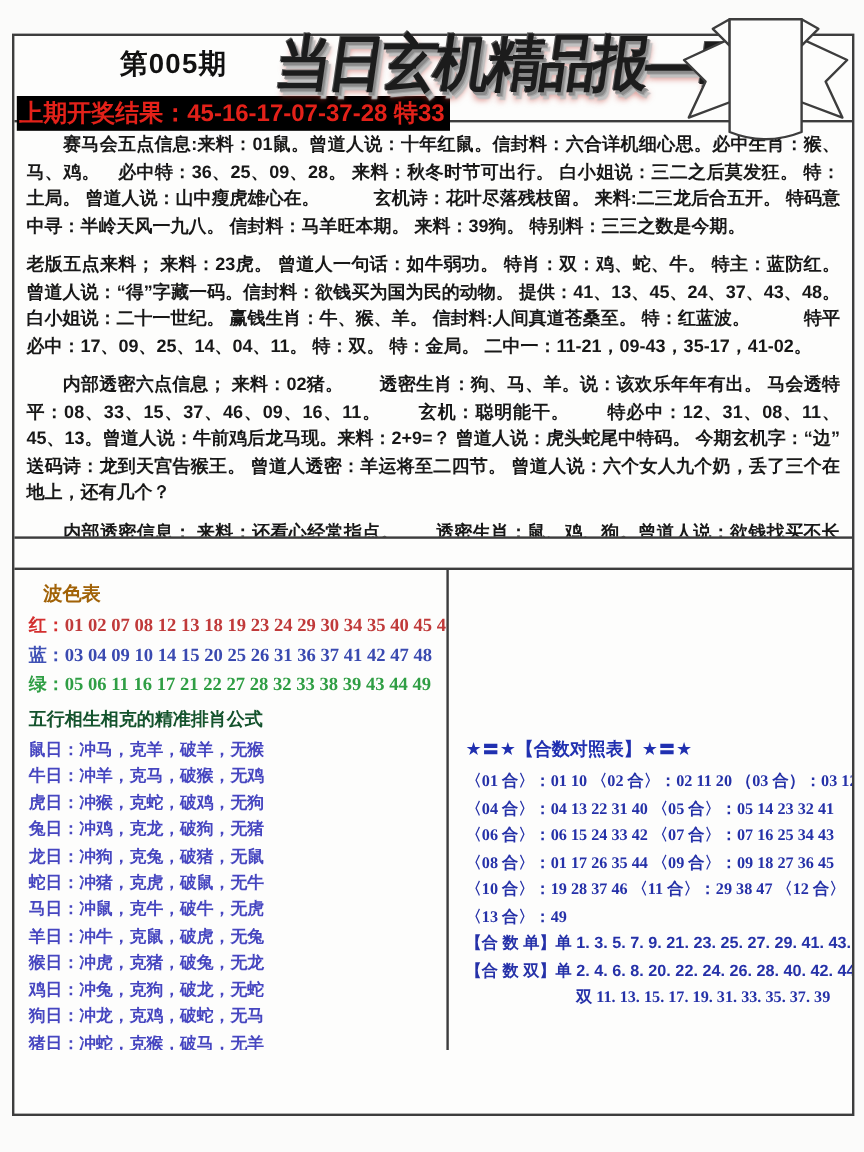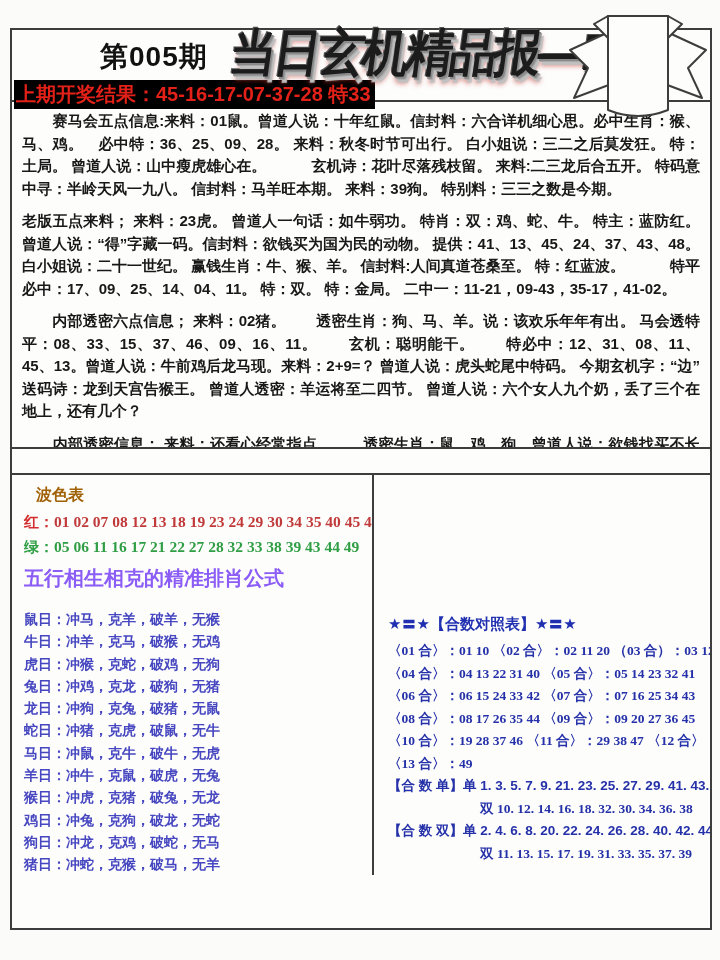--- a/index.html
+++ b/index.html
@@ -15,21 +15,21 @@
     position:absolute; left:10px; top:28px; width:702px; height:902px;
     border:2px solid #3d3d3d;
     background:#fdfdfc;
   }
   
   .header-band {
     position:relative; height:72px; border-bottom:2px solid #3d3d3d;
   }
   .issue {
     position:absolute; left:88px; top:8px;
-    font-size:28px; font-weight:bold; letter-spacing:1px; color:#111;
+    font-size:23px; font-weight:bold; letter-spacing:1px; color:#111;
   }
   .last-result {
     position:absolute; left:2px; top:50px; white-space:nowrap;
     font-size:20px; font-weight:bold; color:#e32119; background:#000000;
     padding:1px 4px 1px 2px;
   }
   .title3d {
     position:absolute; left:218px; top:-8px; width:380px; z-index:5;
     font-size:47px; font-weight:bold; white-space:nowrap;
     letter-spacing:-3px; transform:skewX(-8deg) scaleY(1.08);
@@ -65,21 +65,21 @@
   }
   .right-col { flex:1; padding:140px 6px 0 14px; overflow:hidden; }
 
   .wave-title { font-size:16px; font-weight:bold; color:#a16207; margin:2px 0 4px 12px; }
   .wave-row { font-size:15px; font-weight:bold; line-height:24.5px; white-space:nowrap; }
   .wave-row .nums { font-family:"Liberation Serif","DejaVu Serif",serif; font-size:15.5px; }
   .wave-red   { color:#c03a3a; }  .wave-red .lbl{ color:#d32f2f; }
   .wave-blue  { color:#3a4ab0; }  .wave-blue .lbl{ color:#3f51b5; }
   .wave-green { color:#2f9e44; }  .wave-green .lbl{ color:#2f9e44; }
 
-  .formula-title { font-size:20px; font-weight:bold; color:#8b5cf6; margin:6px 0 16px 0; }
+  .formula-title { font-size:15px; font-weight:bold; color:#14532d; margin:6px 0 4px 0; }
   .zodiac-row { font-size:14px; font-weight:bold; color:#4646c0; line-height:22.3px; white-space:nowrap; }
 
   .he-header { font-size:15px; font-weight:bold; color:#2030b0; margin-bottom:6px; white-space:nowrap; }
   .he-row {
     font-size:13.5px; font-weight:bold; color:#2531a8; line-height:22.5px;
     font-family:"Liberation Serif","DejaVu Serif",serif; white-space:nowrap;
   }
   .he-row.cjk { font-family:"Liberation Sans",sans-serif; }
   .he-indent { padding-left:92px; }
   .dan-header2 { margin-top:6px; }
@@ -103,20 +103,23 @@
 
   <div class="gap-strip"></div>
 
   <div class="bottom">
 
     <div class="left-col">
       <div class="wave-title">波色表</div>
       <div class="wave-row wave-red">
         <span class="lbl">红：</span><span class="nums">01 02 07 08 12 13 18 19 23 24 29 30 34 35 40 45 46</span>
       </div>
+      <div class="wave-row wave-blue">
+        <span class="lbl">蓝：</span><span class="nums">03 04 09 10 14 15 20 25 26 31 36 37 41 42 47 48</span>
+      </div>
       <div class="wave-row wave-green">
         <span class="lbl">绿：</span><span class="nums">05 06 11 16 17 21 22 27 28 32 33 38 39 43 44 49</span>
       </div>
       <div class="formula-title">五行相生相克的精准排肖公式</div>
       <div class="zodiac-row">鼠日：冲马，克羊，破羊，无猴</div>
       <div class="zodiac-row">牛日：冲羊，克马，破猴，无鸡</div>
       <div class="zodiac-row">虎日：冲猴，克蛇，破鸡，无狗</div>
       <div class="zodiac-row">兔日：冲鸡，克龙，破狗，无猪</div>
       <div class="zodiac-row">龙日：冲狗，克兔，破猪，无鼠</div>
       <div class="zodiac-row">蛇日：冲猪，克虎，破鼠，无牛</div>
@@ -126,25 +129,24 @@
       <div class="zodiac-row">鸡日：冲兔，克狗，破龙，无蛇</div>
       <div class="zodiac-row">狗日：冲龙，克鸡，破蛇，无马</div>
       <div class="zodiac-row">猪日：冲蛇，克猴，破马，无羊</div>
     </div>
 
     <div class="right-col">
       <div class="he-header">★〓★【合数对照表】★〓★</div>
       <div class="he-row">〈01 合〉：01 10 〈02 合〉：02 11 20 （03 合）：03 12 21 30</div>
       <div class="he-row">〈04 合〉：04 13 22 31 40 〈05 合〉：05 14 23 32 41</div>
       <div class="he-row">〈06 合〉：06 15 24 33 42 〈07 合〉：07 16 25 34 43</div>
-      <div class="he-row">〈08 合〉：08 17 26 35 44 〈09 合〉：09 20 27 36 45</div>
+      <div class="he-row">〈08 合〉：01 17 26 35 44 〈09 合〉：09 18 27 36 45</div>
       <div class="he-row">〈10 合〉：19 28 37 46 〈11 合〉：29 38 47 〈12 合〉：39 48</div>
       <div class="he-row">〈13 合〉：49</div>
       <div class="he-row cjk">【合 数 单】单 1. 3. 5. 7. 9. 21. 23. 25. 27. 29. 41. 43. 45. 47. 49.</div>
-      <div class="he-row he-indent">双 10. 12. 14. 16. 18. 32. 30. 34. 36. 38</div>
       <div class="he-row cjk">【合 数 双】单 2. 4. 6. 8. 20. 22. 24. 26. 28. 40. 42. 44. 46. 48</div>
       <div class="he-row he-indent">双 11. 13. 15. 17. 19. 31. 33. 35. 37. 39</div>
     </div>
 
   </div>
 
   <div class="title3d">当日玄机精品报—B</div>
 
   <svg class="ribbon" viewBox="0 0 152 118">
     <g stroke="#3d3d3d" stroke-width="2" fill="#fdfdfc" stroke-linejoin="round">

